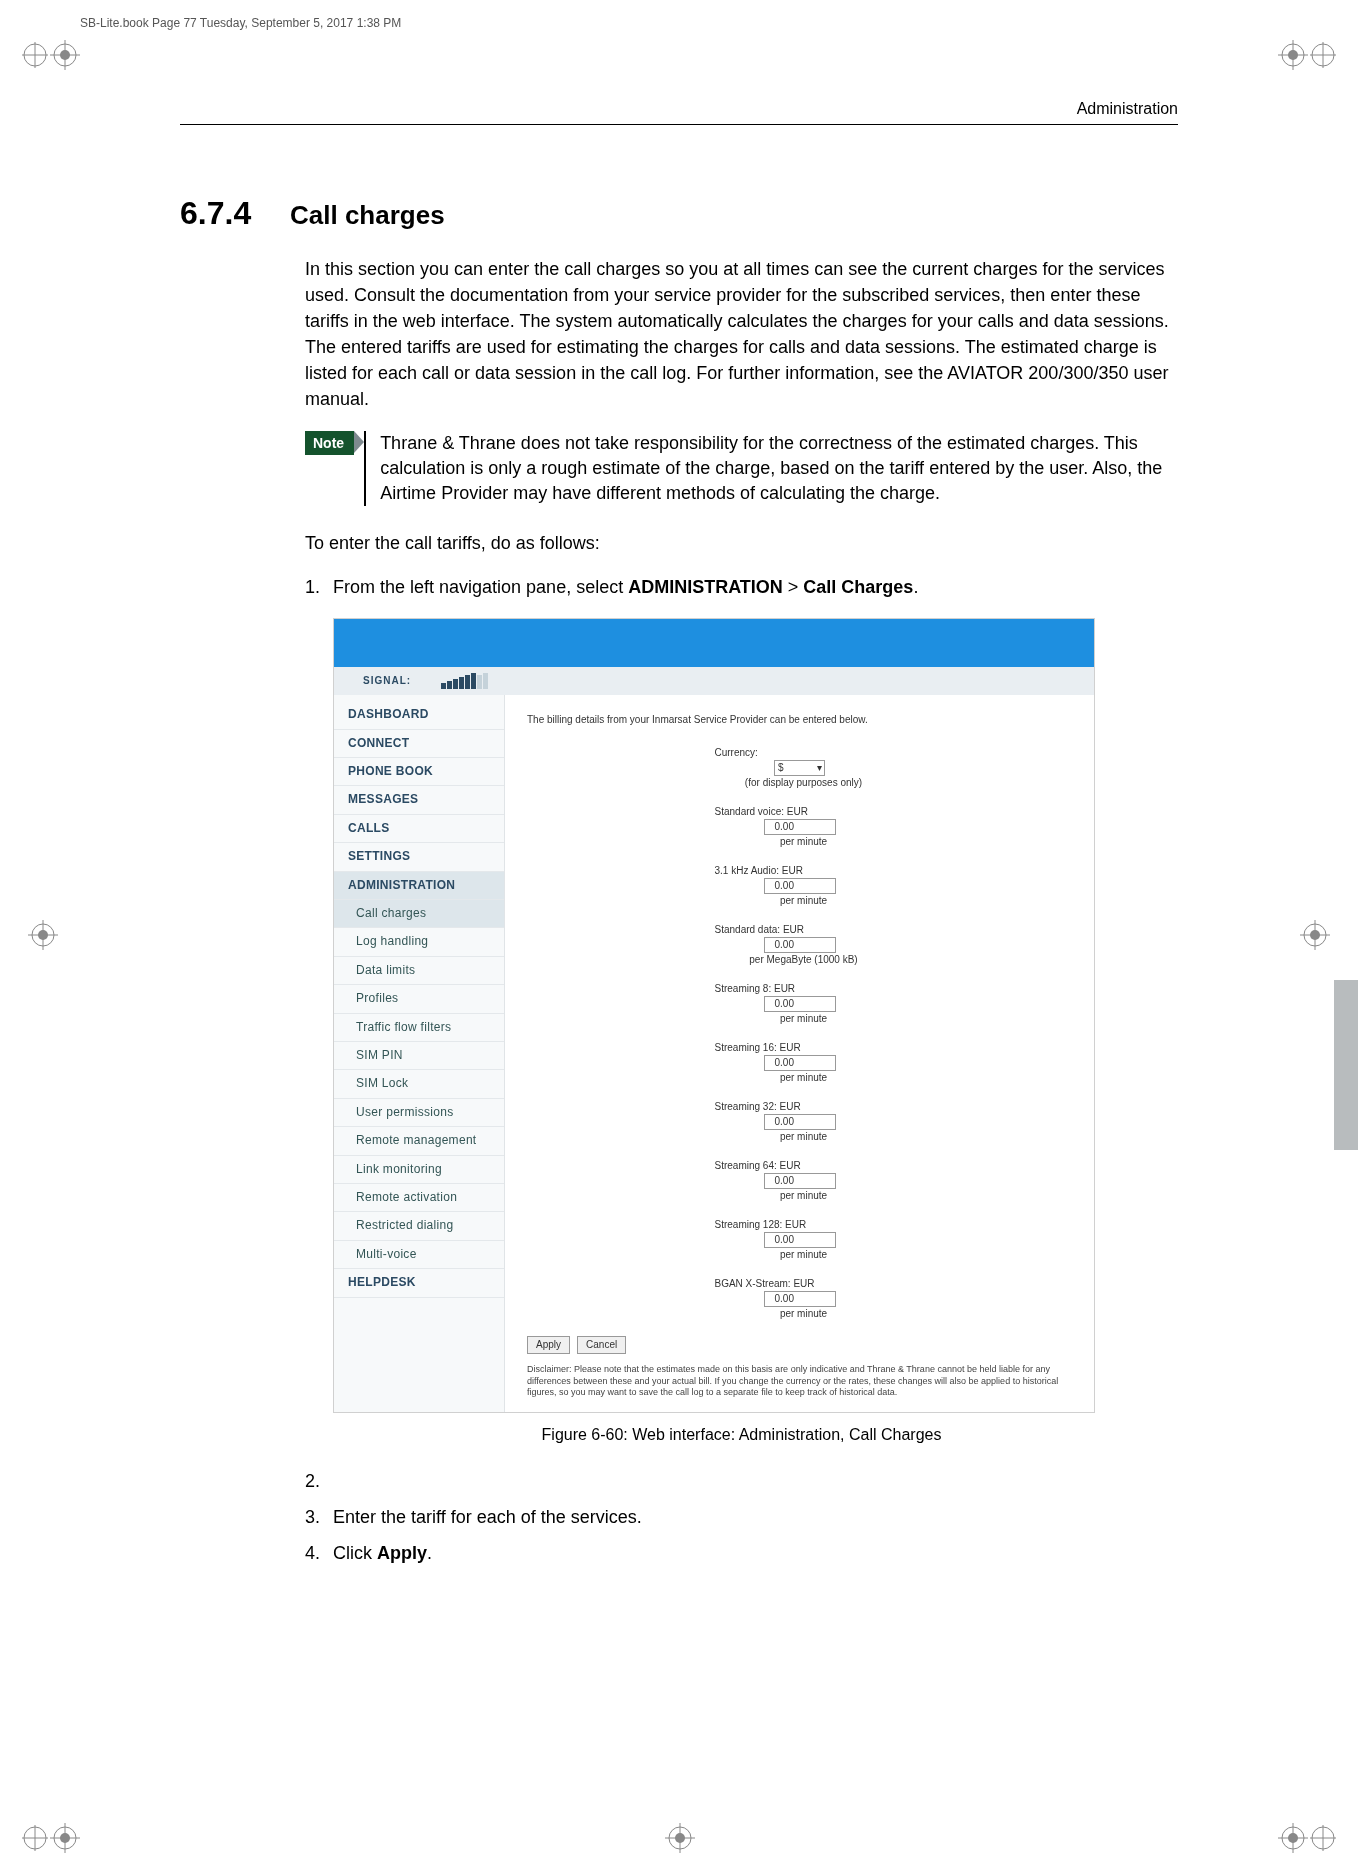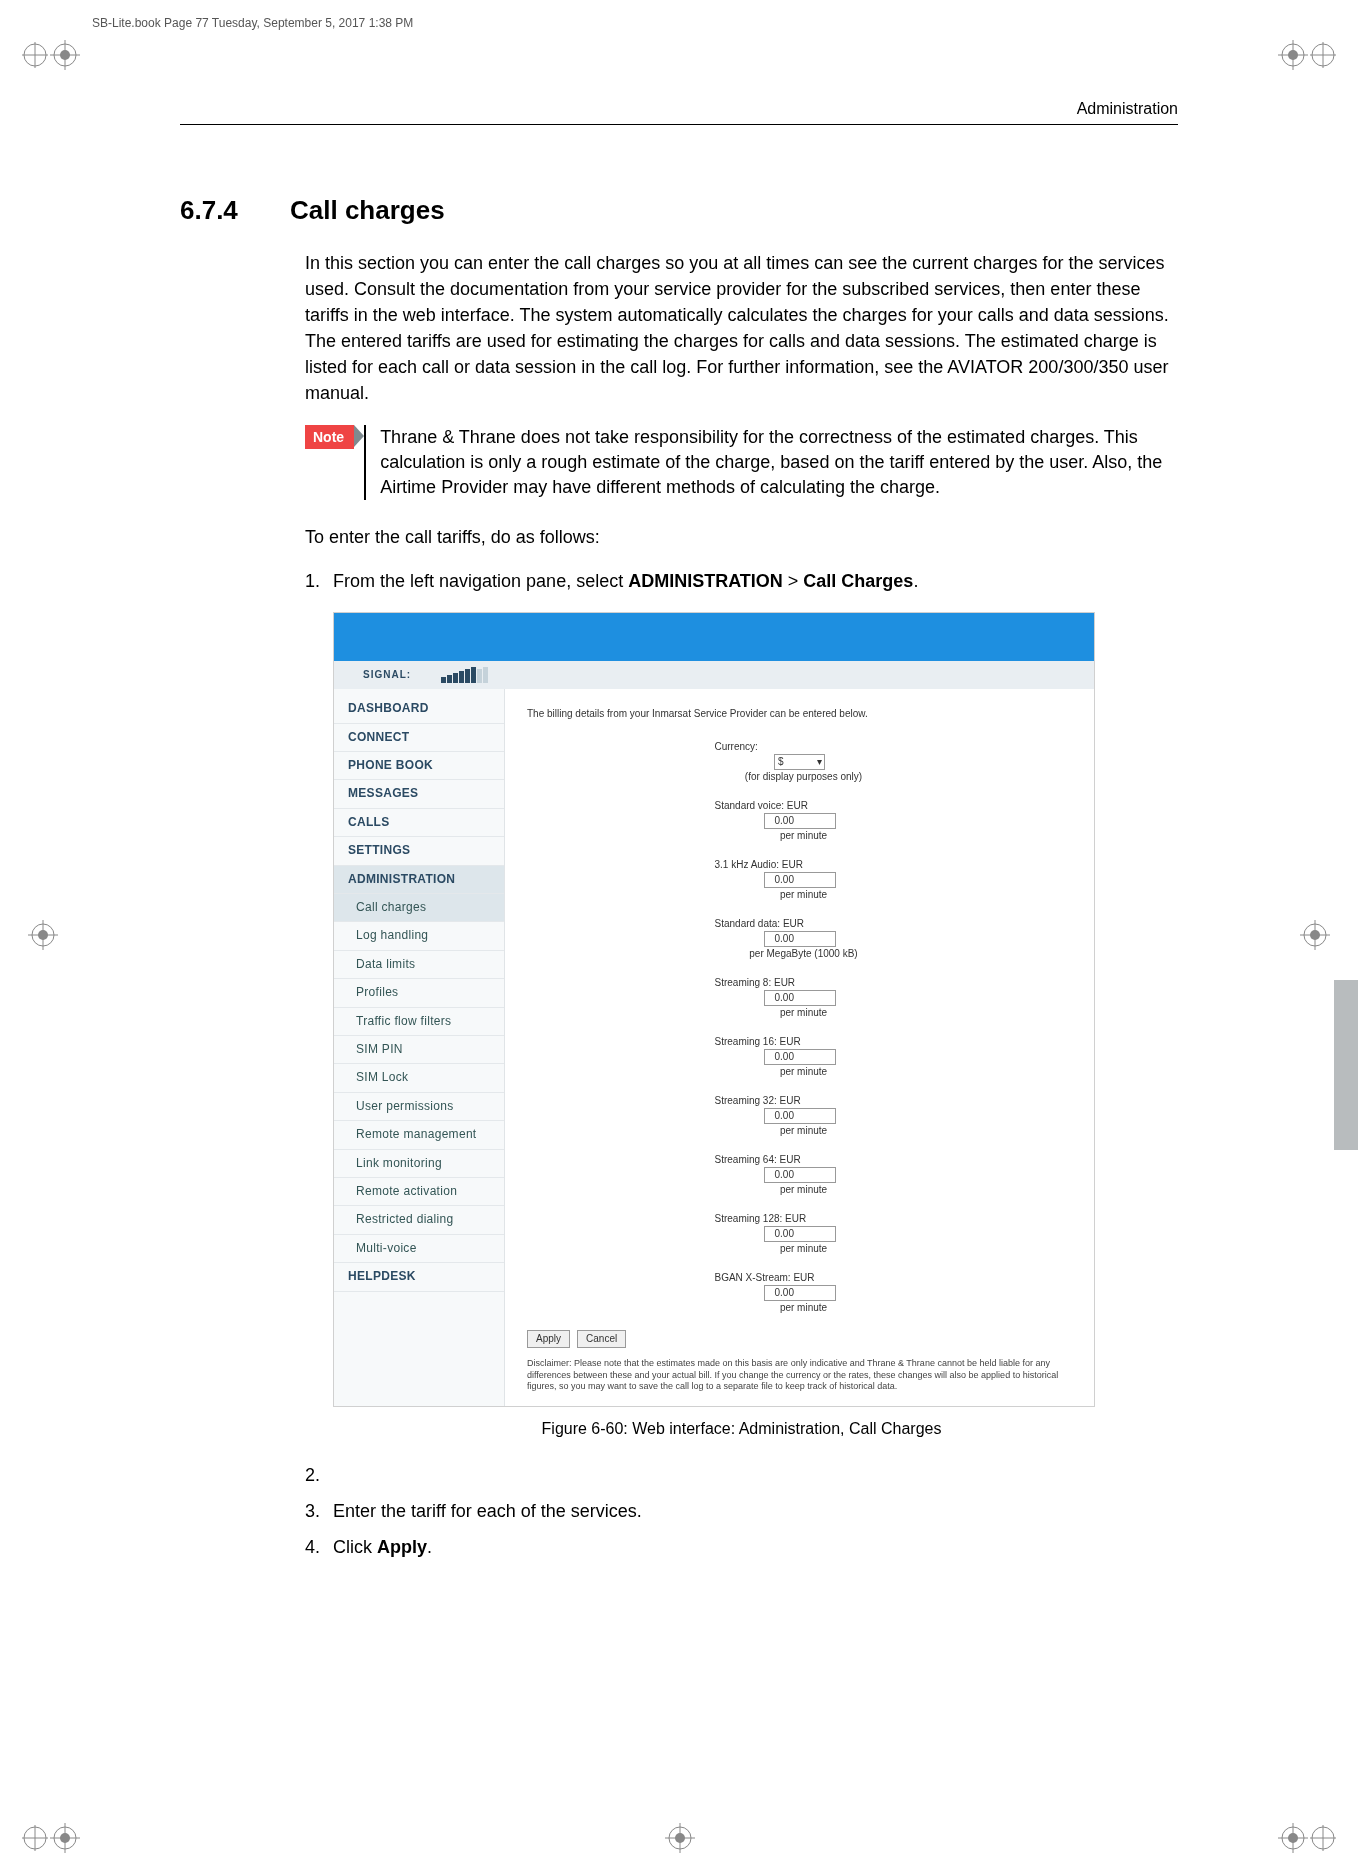--- a/index.html
+++ b/index.html
@@ -6,63 +6,63 @@
     margin: 0;
     padding: 0;
     background: #fff;
     font-family: Arial, Helvetica, sans-serif;
     color: #000;
     width: 1358px;
   }
   .top-bar-text {
     position: absolute;
     top: 16px;
-    left: 92px;
+    left: 80px;
     font-size: 12px;
     color: #555;
   }
   .page {
     position: relative;
     margin: 100px 180px 80px 180px;
   }
   .running-head {
     text-align: right;
     font-size: 16px;
     padding-bottom: 6px;
     border-bottom: 1px solid #000;
     margin-bottom: 70px;
   }
   .section-row {
     display: flex;
     align-items: baseline;
     margin-bottom: 24px;
   }
   .section-num {
-    font-size: 26px;
+    font-size: 32px;
     font-weight: bold;
     width: 110px;
     flex-shrink: 0;
   }
   .section-title {
     font-size: 26px;
     font-weight: bold;
   }
   .body-indent {
     margin-left: 125px;
     font-size: 18px;
     line-height: 1.45;
   }
   .para { margin-bottom: 18px; }
   .note-row {
     display: flex;
     align-items: flex-start;
     margin-bottom: 24px;
   }
   .note-tag {
-    background: #ef4444;
+    background: #14532d;
     color: #fff;
     font-size: 14px;
     font-weight: bold;
     padding: 2px 10px 2px 8px;
     margin-right: 10px;
     position: relative;
     flex-shrink: 0;
   }
   .note-tag::after {
     content: "";

